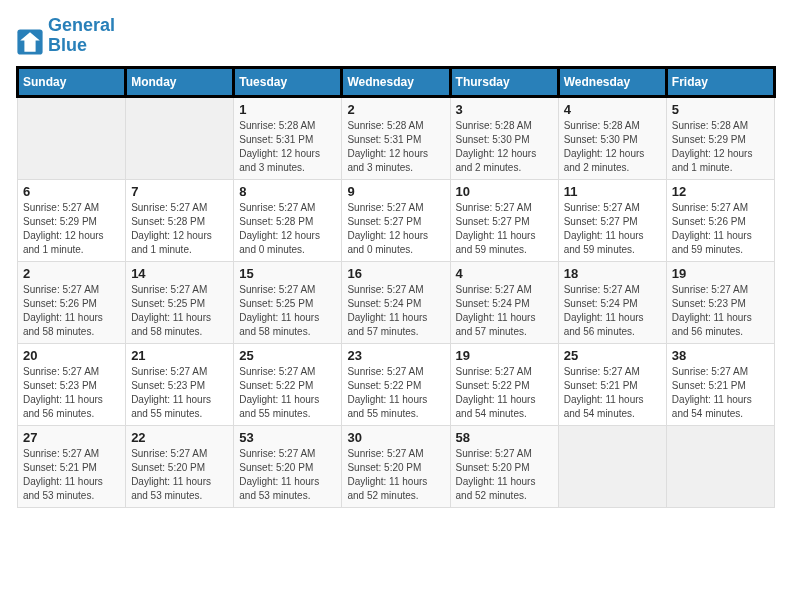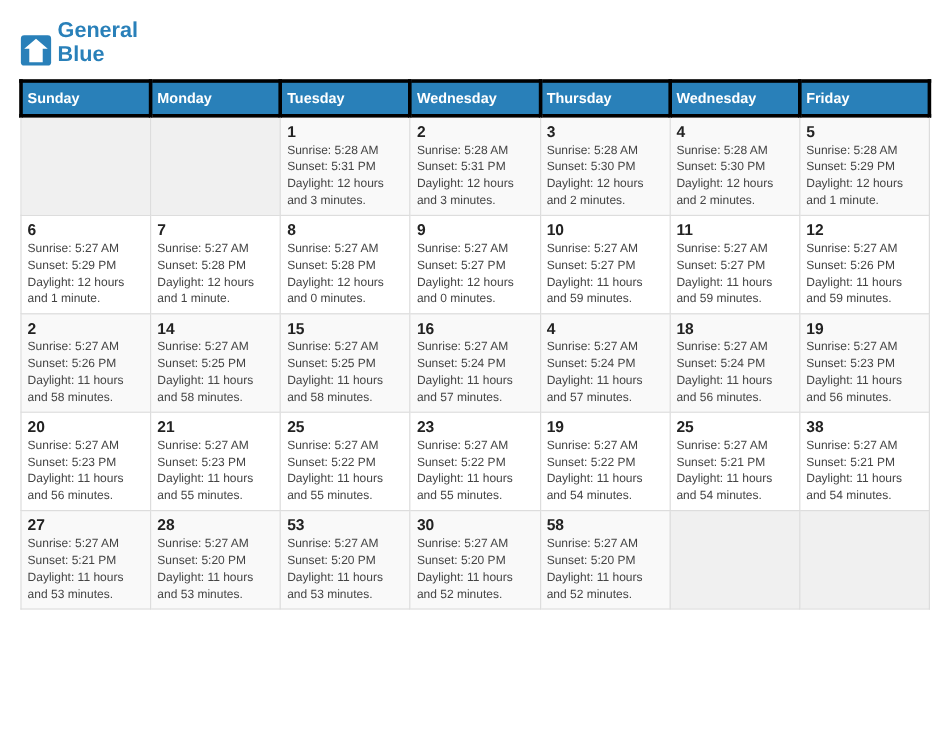--- a/index.html
+++ b/index.html
@@ -292,21 +292,21 @@
         </td>
       </tr>
       <tr>
         <td>
           <span class="day-number">27</span>
           <div class="day-info" style="white-space: pre-line;">Sunrise: 5:27 AM
 Sunset: 5:21 PM
 Daylight: 11 hours and 53 minutes.</div>
         </td>
         <td>
-          <span class="day-number">28</span>
+          <span class="day-number">22</span>
           <div class="day-info" style="white-space: pre-line;">Sunrise: 5:27 AM
 Sunset: 5:20 PM
 Daylight: 11 hours and 53 minutes.</div>
         </td>
         <td>
           <span class="day-number">53</span>
           <div class="day-info" style="white-space: pre-line;">Sunrise: 5:27 AM
 Sunset: 5:20 PM
 Daylight: 11 hours and 53 minutes.</div>
         </td>

